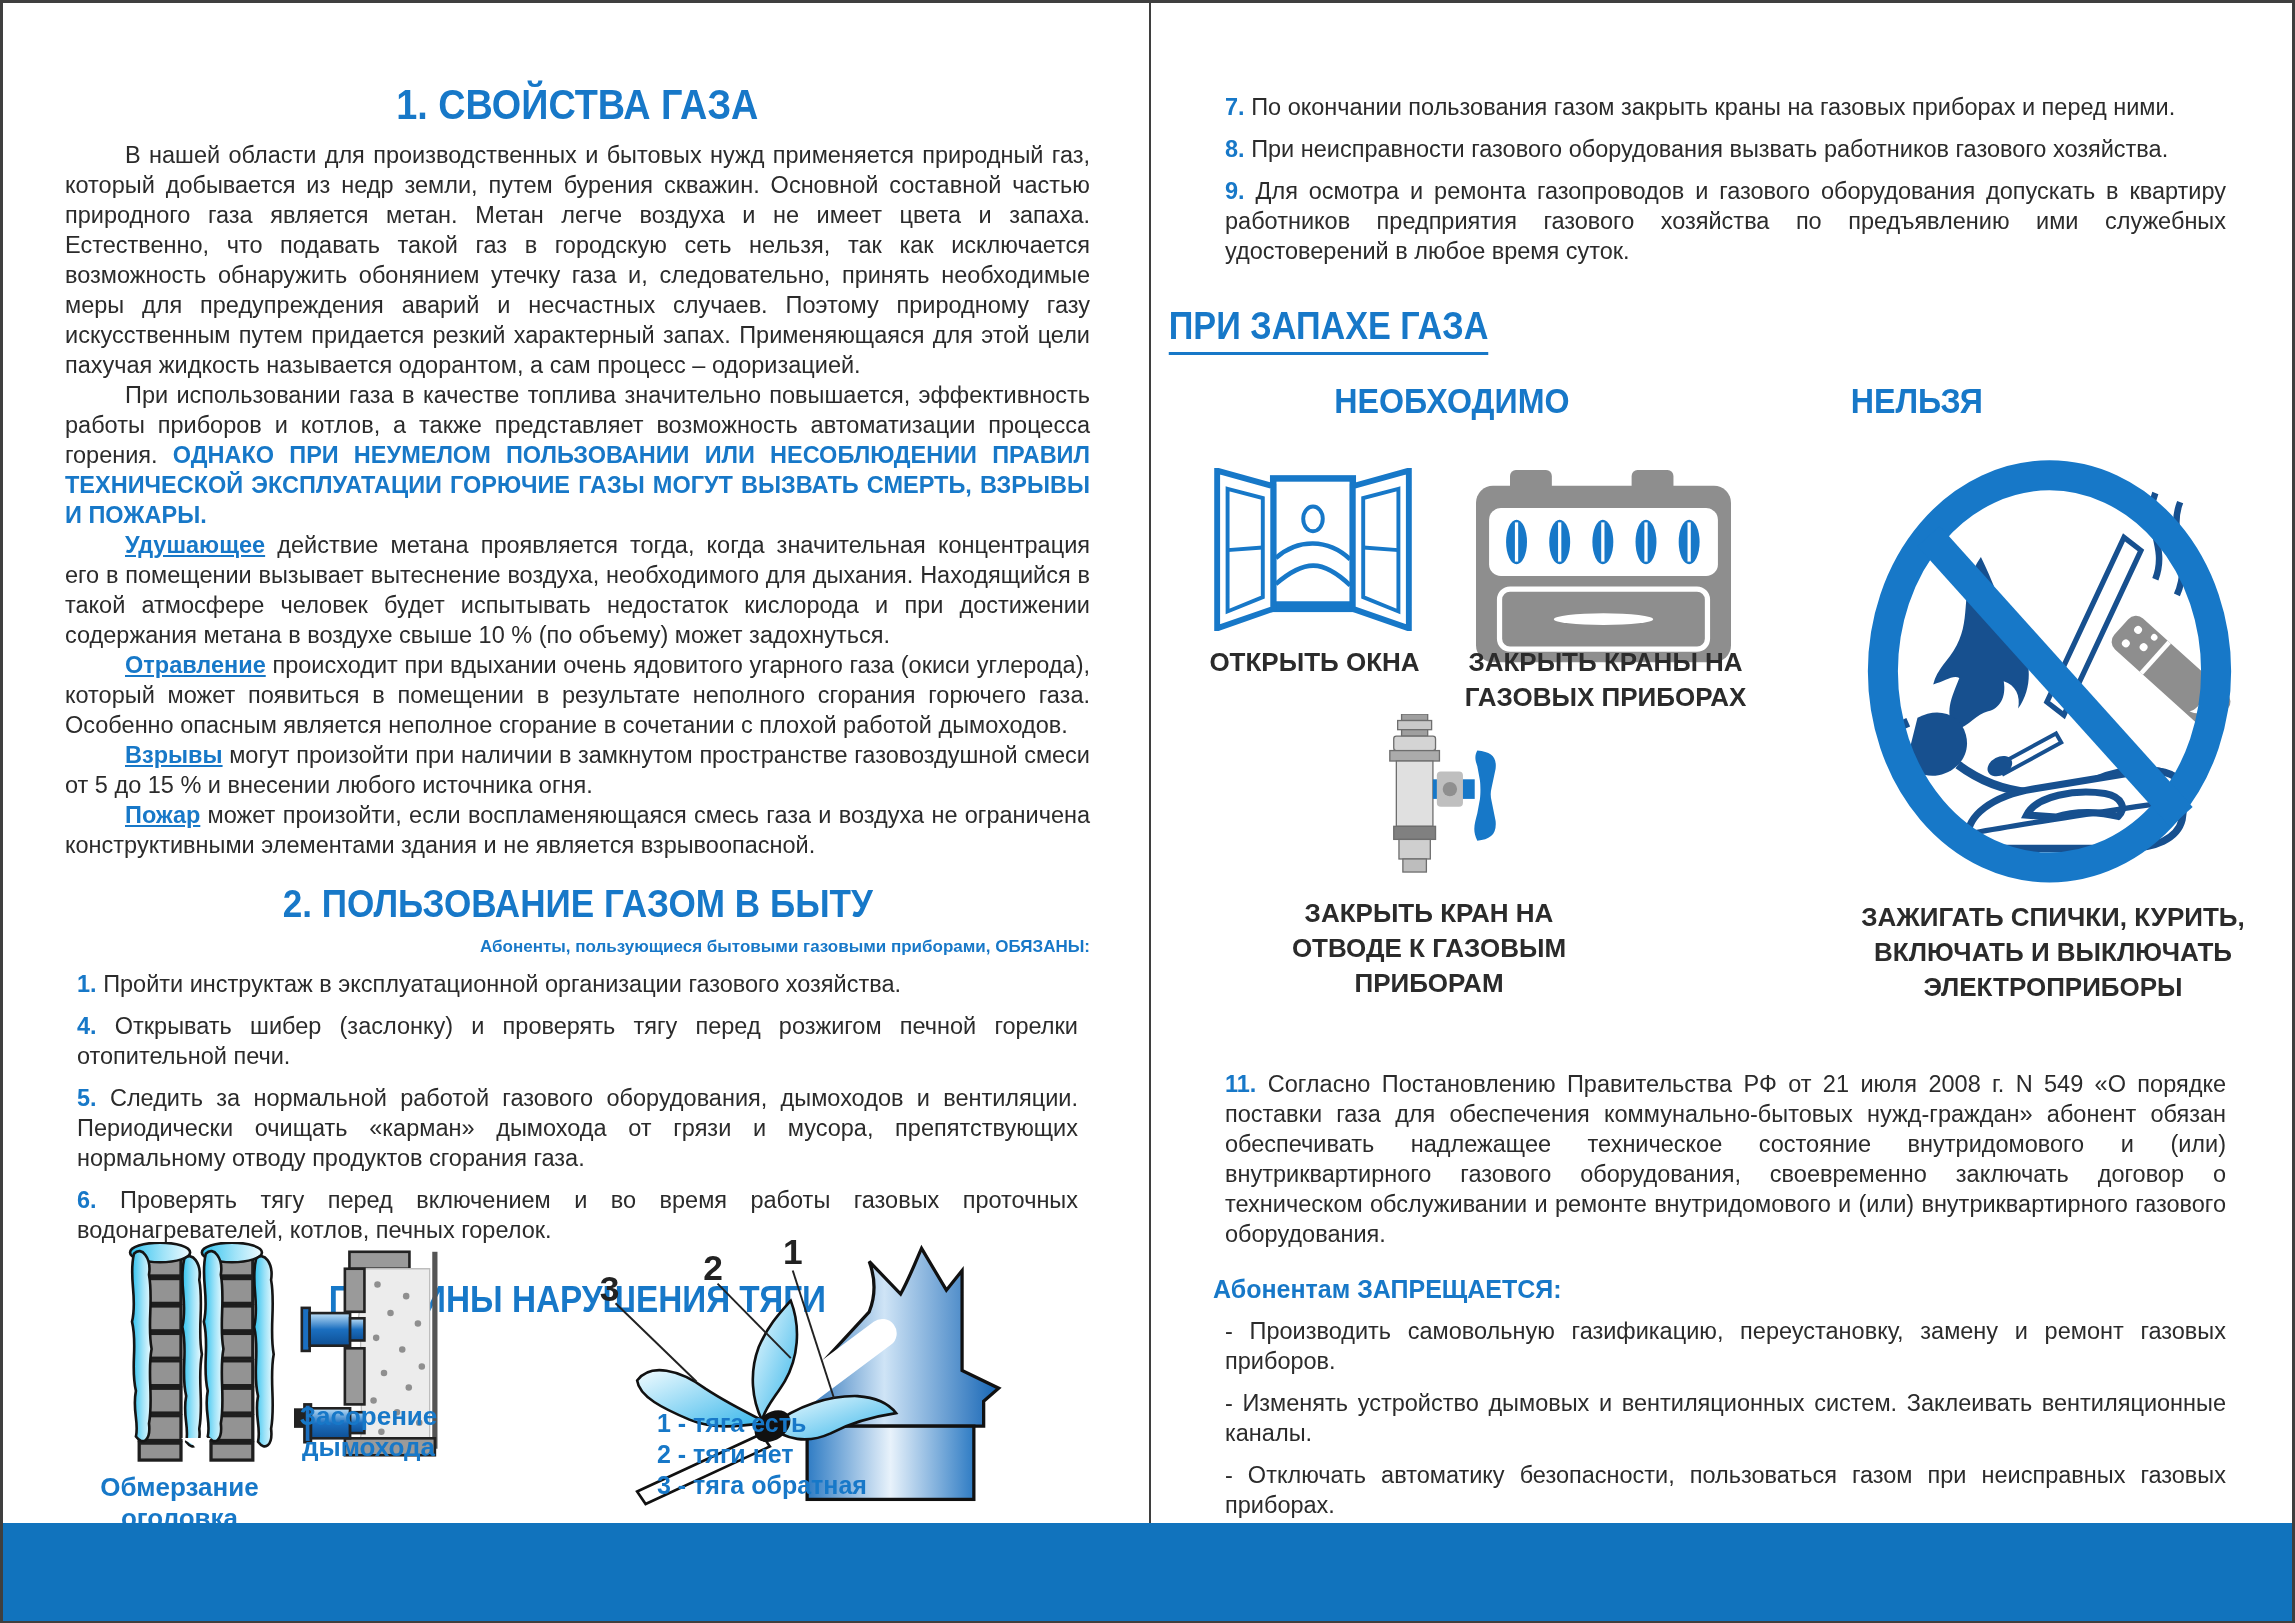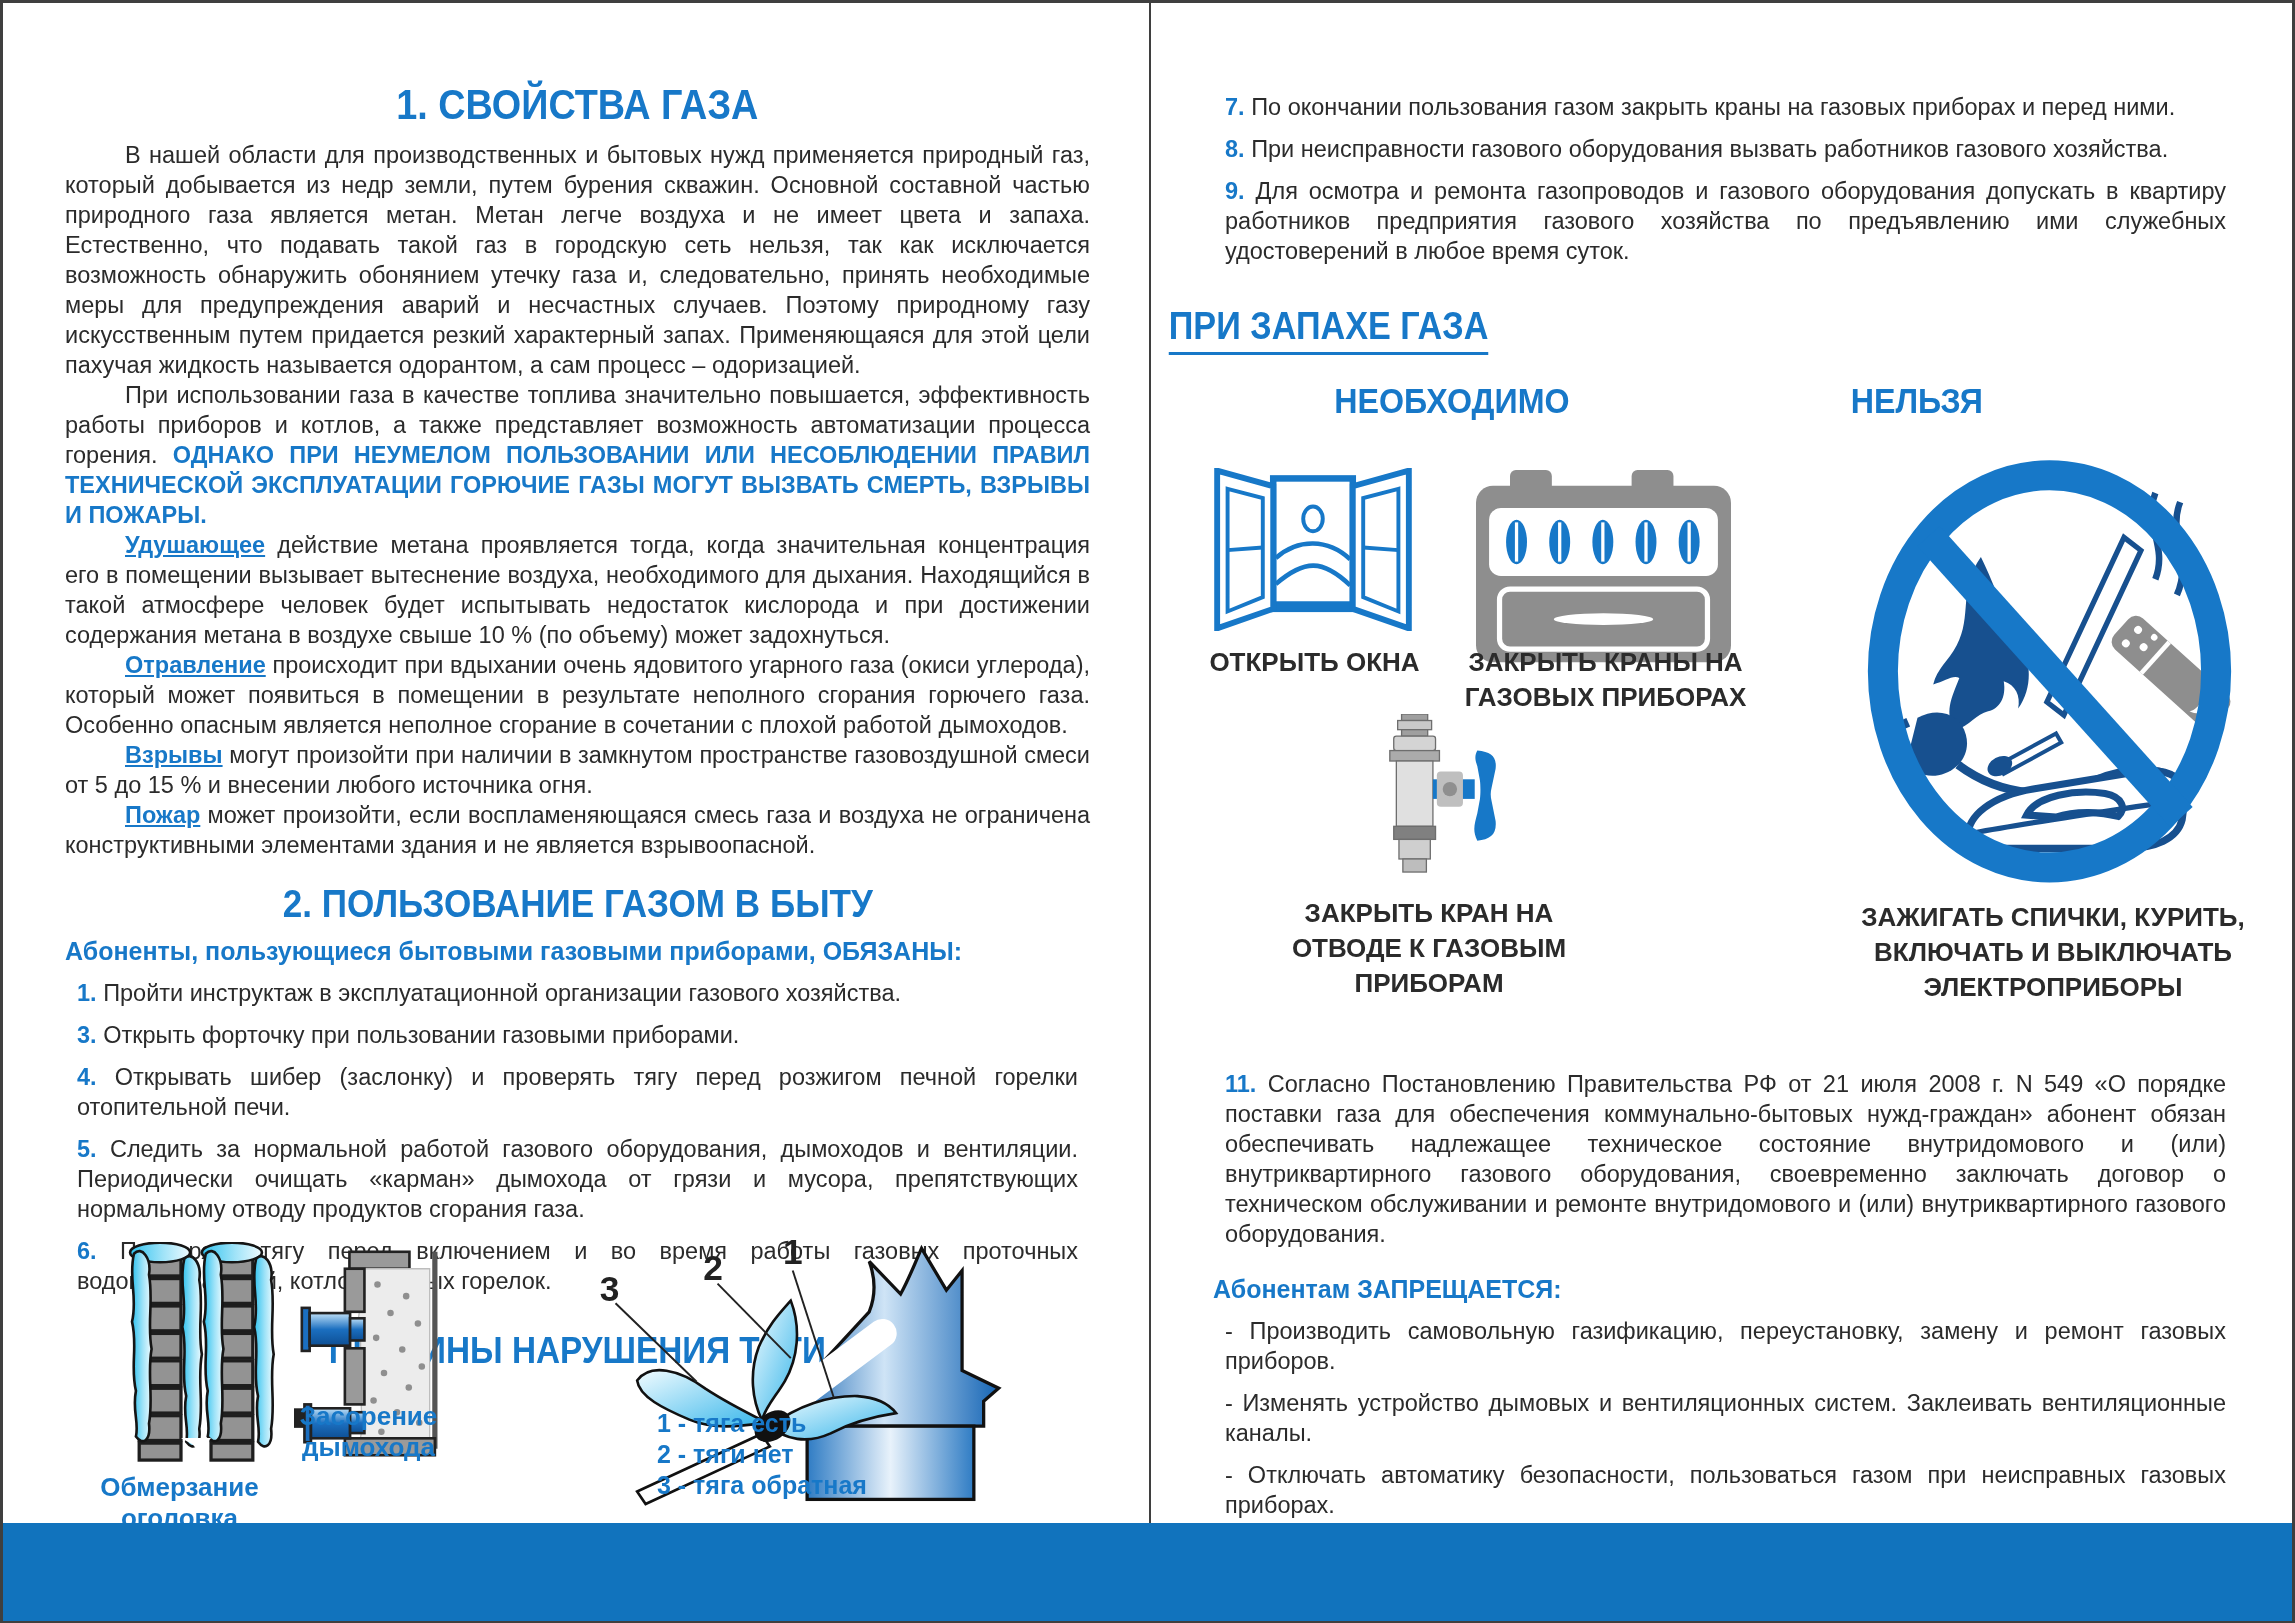--- a/index.html
+++ b/index.html
@@ -18,21 +18,21 @@
   .h1{font-size:42px;font-weight:bold;color:#1778C8;text-align:center;margin:0 0 10.5px 0;white-space:nowrap;}
   .h1 > span{display:inline-block;transform:scaleX(.9);transform-origin:center;}
   .h2{font-size:39px;font-weight:bold;color:#1778C8;text-align:center;margin:22px 0 11.8px 0;white-space:nowrap;}
   .h2 > span{display:inline-block;transform:scaleX(.9);}
   .h3{font-size:37px;font-weight:bold;color:#1778C8;text-align:center;margin:34px 0 0 0;white-space:nowrap;}
   .h3 > span{display:inline-block;transform:scaleX(.9);}
   .body-p{font-size:23.5px;line-height:30px;text-align:justify;margin:0;}
   .indent{text-indent:60px;}
   .blue-bold{color:#1778C8;font-weight:bold;}
   .lead-term{color:#1778C8;font-weight:bold;text-decoration:underline;}
-  .subtitle{font-size:25px;font-weight:bold;color:#1778C8;text-align:left;margin:3.9px 0 9.2px 0;}
+  .subtitle{font-size:17px;font-weight:bold;color:#1778C8;text-align:right;margin:3.9px 0 9.2px 0;}
   .list-item{font-size:23.5px;line-height:30px;text-align:justify;margin:12px;}
   .list-item .num{color:#1778C8;font-weight:bold;}
   .abs{position:absolute;}
   .caption-blue{font-size:26px;font-weight:bold;color:#1778C8;text-align:center;line-height:31px;}
   .caption-dark{font-size:26px;font-weight:bold;color:#2b2b2b;text-align:center;line-height:35px;}
   .smell-title{font-size:38px;font-weight:bold;color:#1778C8;}
   .smell-title > span{display:inline-block;transform:scaleX(.9);border-bottom:3.3px solid #1778C8;padding-bottom:3.9px;}
   .col-title{font-size:35px;font-weight:bold;color:#1778C8;text-align:center;}
   .col-title > span{display:inline-block;transform:scaleX(.92);}
   .legend{font-size:25px;font-weight:bold;color:#1778C8;line-height:31px;white-space:nowrap;}
@@ -51,21 +51,20 @@
       <p class="body-p indent">В нашей области для производственных и бытовых нужд применяется природный газ, который добывается из недр земли, путем бурения скважин. Основной составной частью природного газа является метан. Метан легче воздуха и не имеет цвета и запаха. Естественно, что подавать такой газ в городскую сеть нельзя, так как исключается возможность обнаружить обонянием утечку газа и, следовательно, принять необходимые меры для предупреждения аварий и несчастных случаев. Поэтому природному газу искусственным путем придается резкий характерный запах. Применяющаяся для этой цели пахучая жидкость называется одорантом, а сам процесс – одоризацией.</p>
       <p class="body-p indent"><span>При использовании газа в качестве топлива значительно повышается, эффективность работы приборов и котлов, а также представляет возможность автоматизации процесса горения. </span><span class="blue-bold">ОДНАКО ПРИ НЕУМЕЛОМ ПОЛЬЗОВАНИИ ИЛИ НЕСОБЛЮДЕНИИ ПРАВИЛ ТЕХНИЧЕСКОЙ ЭКСПЛУАТАЦИИ ГОРЮЧИЕ ГАЗЫ МОГУТ ВЫЗВАТЬ СМЕРТЬ, ВЗРЫВЫ И ПОЖАРЫ.</span></p>
       <p class="body-p indent"><span class="lead-term">Удушающее</span><span> действие метана проявляется тогда, когда значительная концентрация его в помещении вызывает вытеснение воздуха, необходимого для дыхания. Находящийся в такой атмосфере человек будет испытывать недостаток кислорода и при достижении содержания метана в воздухе свыше 10 % (по объему) может задохнуться.</span></p>
       <p class="body-p indent"><span class="lead-term">Отравление</span><span> происходит при вдыхании очень ядовитого угарного газа (окиси углерода), который может появиться в помещении в результате неполного сгорания горючего газа. Особенно опасным является неполное сгорание в сочетании с плохой работой дымоходов.</span></p>
       <p class="body-p indent"><span class="lead-term">Взрывы</span><span> могут произойти при наличии в замкнутом пространстве газовоздушной смеси от 5 до 15 % и внесении любого источника огня.</span></p>
       <p class="body-p indent"><span class="lead-term">Пожар</span><span> может произойти, если воспламеняющаяся смесь газа и воздуха не ограничена конструктивными элементами здания и не является взрывоопасной.</span></p>
 
       <div class="h2"><span>2. ПОЛЬЗОВАНИЕ ГАЗОМ В БЫТУ</span></div>
       <div class="subtitle">Абоненты, пользующиеся бытовыми газовыми приборами, ОБЯЗАНЫ:</div>
       <p class="list-item"><span class="num">1.</span> <span>Пройти инструктаж в эксплуатационной организации газового хозяйства.</span></p>
-      <p class="list-item"><span class="num">3.</span> <span>Открыть форточку при пользовании газовыми приборами.</span></p>
       <p class="list-item"><span class="num">4.</span> <span>Открывать шибер (заслонку) и проверять тягу перед розжигом печной горелки отопительной печи.</span></p>
       <p class="list-item"><span class="num">5.</span> <span>Следить за нормальной работой газового оборудования, дымоходов и вентиляции. Периодически очищать «карман» дымохода от грязи и мусора, препятствующих нормальному отводу продуктов сгорания газа.</span></p>
       <p class="list-item"><span class="num">6.</span> <span>Проверять тягу перед включением и во время работы газовых проточных водонагревателей, котлов, печных горелок.</span></p>
 
       <div class="h3"><span>ПРИЧИНЫ НАРУШЕНИЯ ТЯГИ</span></div>
     </div>
 
     <svg class="abs" style="left:98px;top:1239px;" width="190" height="222" viewBox="0 0 290 340">
       <defs>
         <linearGradient id="iceG" x1="0" y1="0" x2="1" y2="0">

